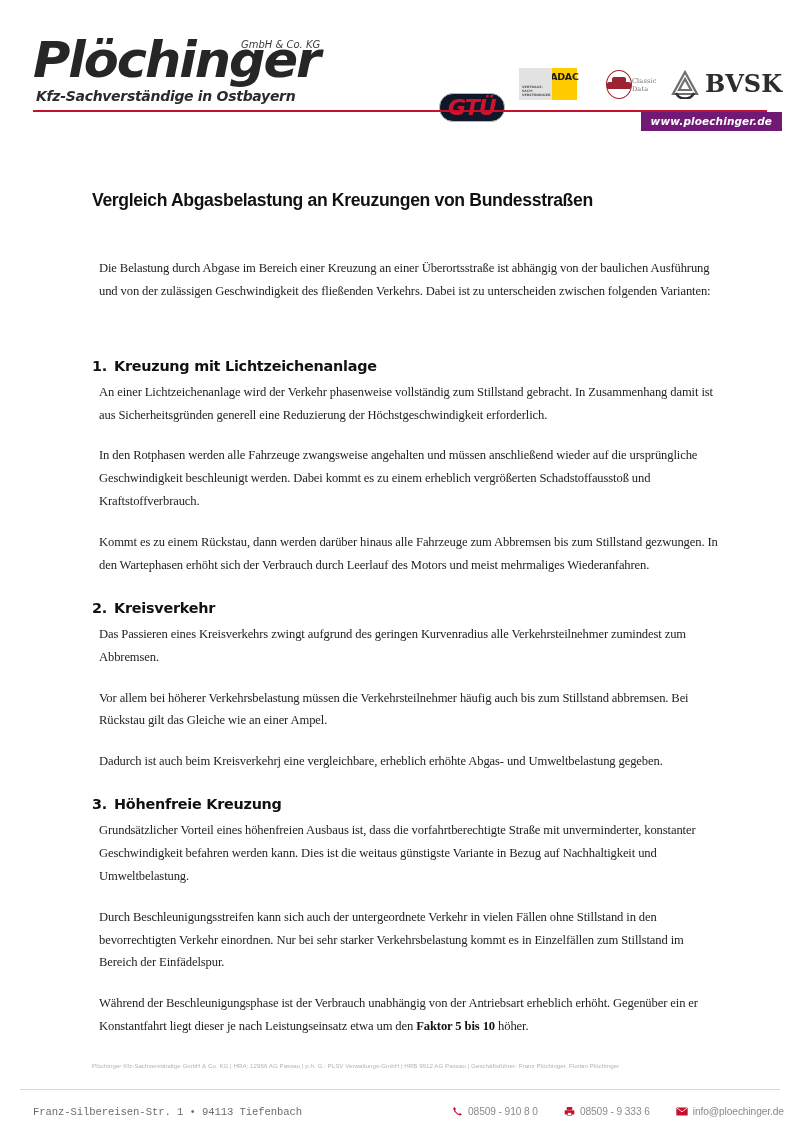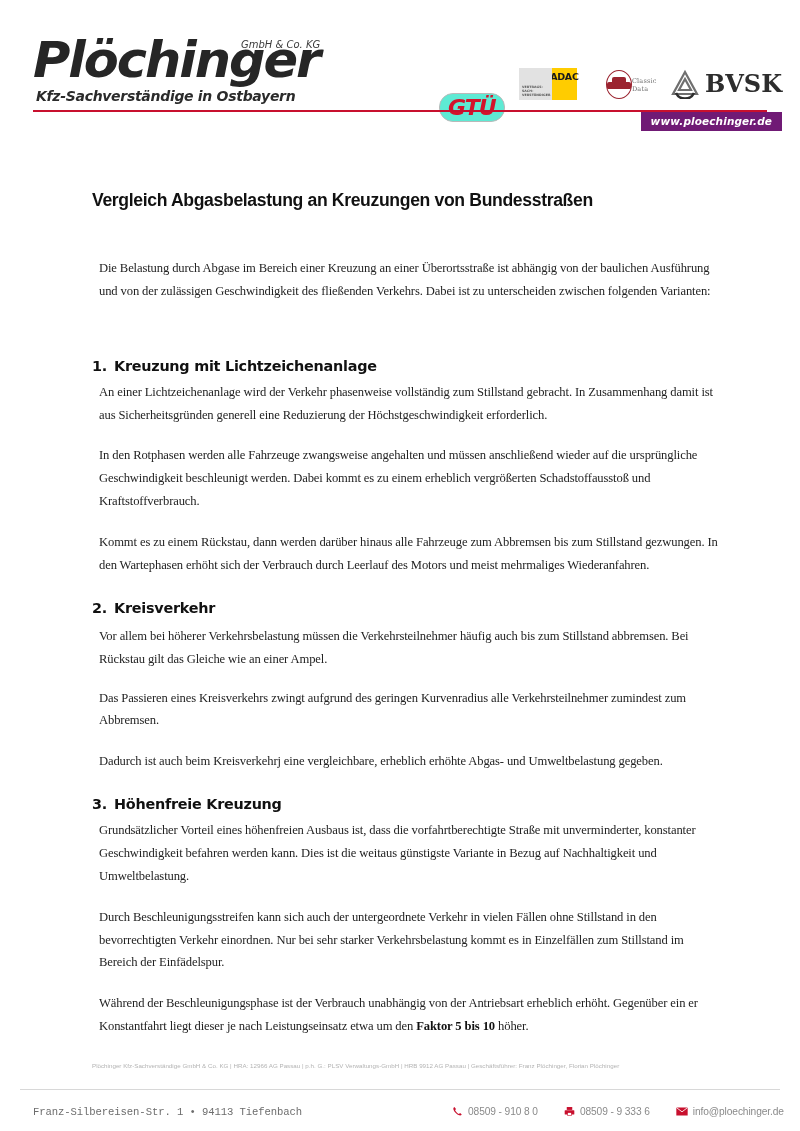--- a/index.html
+++ b/index.html
@@ -79,21 +79,21 @@
     gap: 14px;
   }
 
   
   .logo-gtu {
     position: relative;
     width: 66px;
     height: 29px;
     border: 1.5px solid #b9b9b9;
     border-radius: 14px;
-    background: #5eead4;
+    background: #0f172a;
     display: flex;
     align-items: center;
     justify-content: center;
     box-sizing: border-box;
     margin-top: 47px;
   }
   .logo-gtu span {
     font-family: "DejaVu Sans", sans-serif;
     font-weight: bold;
     font-style: italic;
@@ -420,22 +420,22 @@
     <span class="htext">Kreuzung mit Lichtzeichenanlage</span>
   </h2>
   <p class="para after-heading">An einer Lichtzeichenanlage wird der Verkehr phasenweise vollständig zum Stillstand gebracht. In Zusammenhang damit ist aus Sicherheitsgründen generell eine Reduzierung der Höchstgeschwindigkeit erforderlich.</p>
   <p class="para">In den Rotphasen werden alle Fahrzeuge zwangsweise angehalten und müssen anschließend wieder auf die ursprüngliche Geschwindigkeit beschleunigt werden. Dabei kommt es zu einem erheblich vergrößerten Schadstoffausstoß und Kraftstoffverbrauch.</p>
   <p class="para">Kommt es zu einem Rückstau, dann werden darüber hinaus alle Fahrzeuge zum Abbremsen bis zum Stillstand gezwungen. In den Wartephasen erhöht sich der Verbrauch durch Leerlauf des Motors und meist mehrmaliges Wiederanfahren.</p>
 
   <h2 class="section-heading">
     <span class="num">2.</span>
     <span class="htext">Kreisverkehr</span>
   </h2>
+  <p class="para after-heading">Das Passieren eines Kreisverkehrs zwingt aufgrund des geringen Kurvenradius alle Verkehrsteilnehmer zumindest zum Abbremsen.</p>
   <p class="para">Vor allem bei höherer Verkehrsbelastung müssen die Verkehrsteilnehmer häufig auch bis zum Stillstand abbremsen. Bei Rückstau gilt das Gleiche wie an einer Ampel.</p>
-  <p class="para after-heading">Das Passieren eines Kreisverkehrs zwingt aufgrund des geringen Kurvenradius alle Verkehrsteilnehmer zumindest zum Abbremsen.</p>
   <p class="para">Dadurch ist auch beim Kreisverkehrj eine vergleichbare, erheblich erhöhte Abgas- und Umweltbelastung gegeben.</p>
 
   <h2 class="section-heading">
     <span class="num">3.</span>
     <span class="htext">Höhenfreie Kreuzung</span>
   </h2>
   <p class="para after-heading">Grundsätzlicher Vorteil eines höhenfreien Ausbaus ist, dass die vorfahrtberechtigte Straße mit unverminderter, konstanter Geschwindigkeit befahren werden kann. Dies ist die weitaus günstigste Variante in Bezug auf Nachhaltigkeit und Umweltbelastung.</p>
   <p class="para">Durch Beschleunigungsstreifen kann sich auch der untergeordnete Verkehr in vielen Fällen ohne Stillstand in den bevorrechtigten Verkehr einordnen. Nur bei sehr starker Verkehrsbelastung kommt es in Einzelfällen zum Stillstand im Bereich der Einfädelspur.</p>
   <p class="para"><span>Während der Beschleunigungsphase ist der Verbrauch unabhängig von der Antriebsart erheblich erhöht. Gegenüber ein er Konstantfahrt liegt dieser je nach Leistungseinsatz etwa um den </span><strong class="bold-inline">Faktor 5 bis 10</strong><span> höher.</span></p>
 

